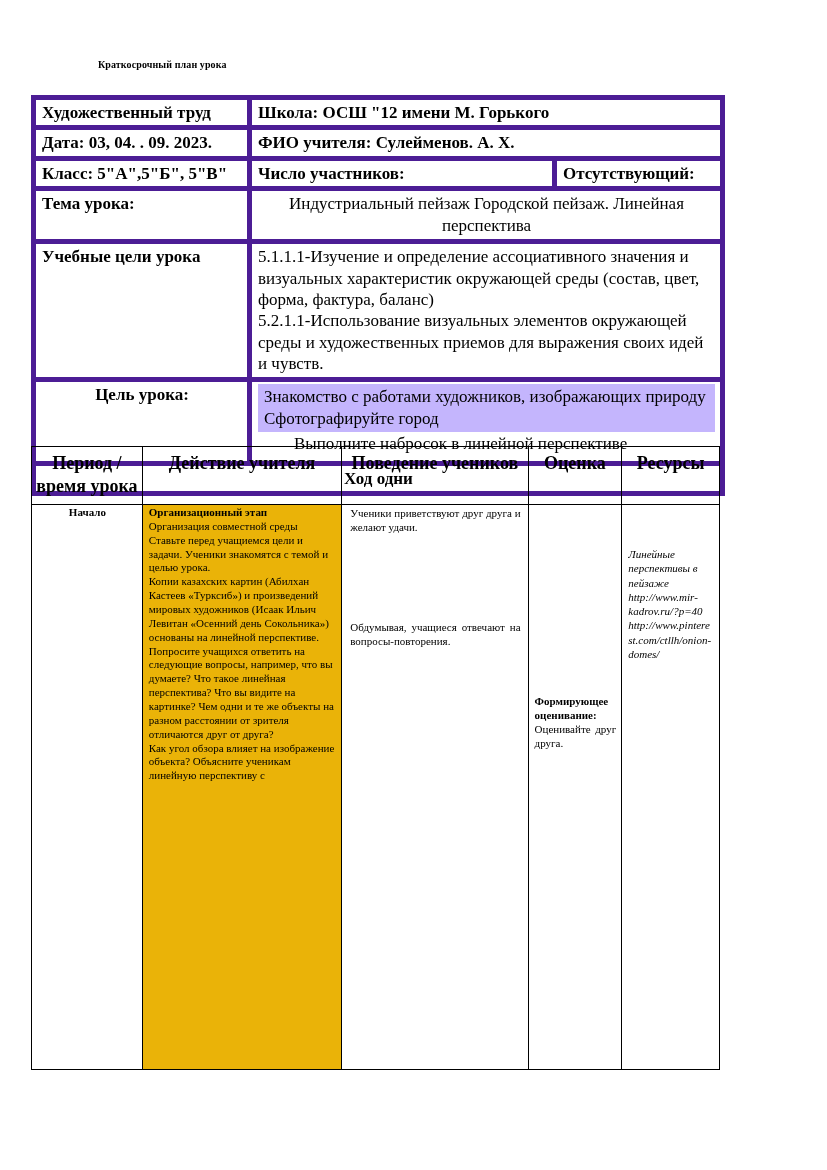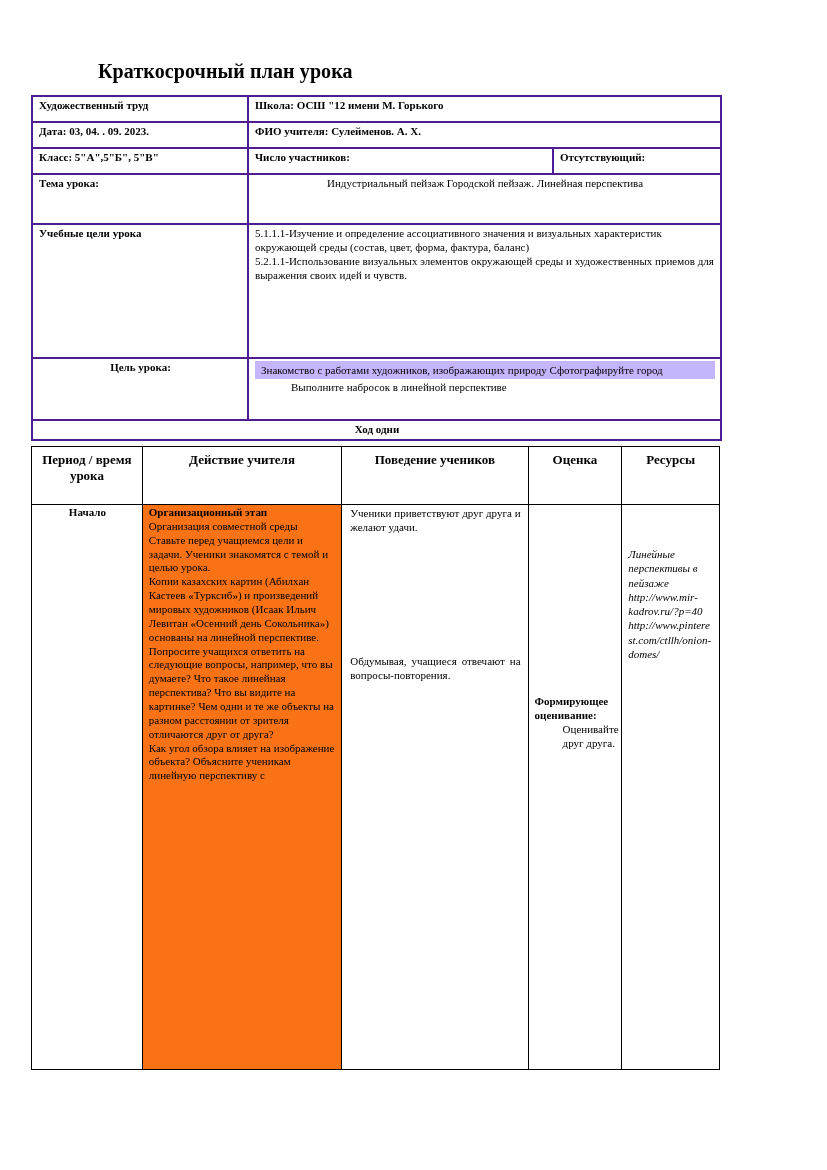--- a/index.html
+++ b/index.html
@@ -19,39 +19,39 @@
     width: 827px;
     height: 1170px;
     position: relative;
     box-sizing: border-box;
     padding: 0;
   }
   .doc-title {
     position: absolute;
     left: 98px;
     top: 59px;
-    font-size: 20px;
+    font-size: 10px;
     font-weight: bold;
     letter-spacing: 0.1px;
     line-height: 1.2;
   }
 
   table.doc-table {
     position: absolute;
     left: 31px;
     top: 95px;
     width: 689px;
     border-collapse: collapse;
     table-layout: fixed;
   }
   table.doc-table td {
-    border: 2px solid #4c1d95;
+    border: 5px solid #4c1d95;
     vertical-align: top;
     padding: 2px 5px 2px 6px;
-    font-size: 11px;
+    font-size: 17px;
     line-height: 1.26;
   }
   .b { font-weight: bold; }
 
   
   .r-info td { height: 20px; }
 
   .cell-razdel-l { height: 30px; }
   .cell-tema-l { height: 44px; }
   .cell-goals-l { height: 128px; }
@@ -96,64 +96,63 @@
   table.course-table td {
     border: 1px solid #000000;
     vertical-align: top;
     font-size: 11px;
     line-height: 1.26;
     padding: 1px 5px 3px 6px;
   }
   table.course-table th {
     border: 1px solid #000000;
     vertical-align: top;
-    font-size: 13px;
+    font-size: 18px;
     font-weight: bold;
     text-align: center;
     padding: 5px 4px 4px 4px;
     line-height: 1.25;
     height: 48px;
   }
   .col-period  { width: 110px; }
   .col-teacher { width: 198px; }
   .col-pupil   { width: 185px; }
   .col-mark    { width: 93px; }
   .col-res     { width: 97px; }
 
   .cell-period {
     text-align: center;
     font-weight: bold;
     padding-top: 8px;
   }
   .cell-teacher {
-    background: #f97316;
+    background: #eab308;
     line-height: 1.295;
     padding-top: 5px;
   }
   .cell-teacher .head { font-weight: bold; }
   .cell-pupil { padding-top: 5px; }
   .pupil-p1 {
     text-align: justify;
     text-align-last: left;
     padding: 1px 2px 0 2px;
   }
   .pupil-p2 {
     text-align: justify;
     text-align-last: left;
     padding: 1px 2px 0 2px;
-    margin-top: 119px;
+    margin-top: 85px;
   }
   .cell-mark { padding-top: 5px; }
   .mark-block { margin-top: 188px; }
   .mark-block .head { font-weight: bold; line-height: 1.28; }
   .mark-body {
     text-align: justify;
     text-align-last: left;
     line-height: 1.28;
-    margin-left: 28px;
   }
   .cell-res { padding-top: 5px; }
   .res-block {
     margin-top: 41px;
     line-height: 1.3;
     word-break: break-word;
     font-style: italic;
   }
   .body-row td { height: 560px; }
 </style>

